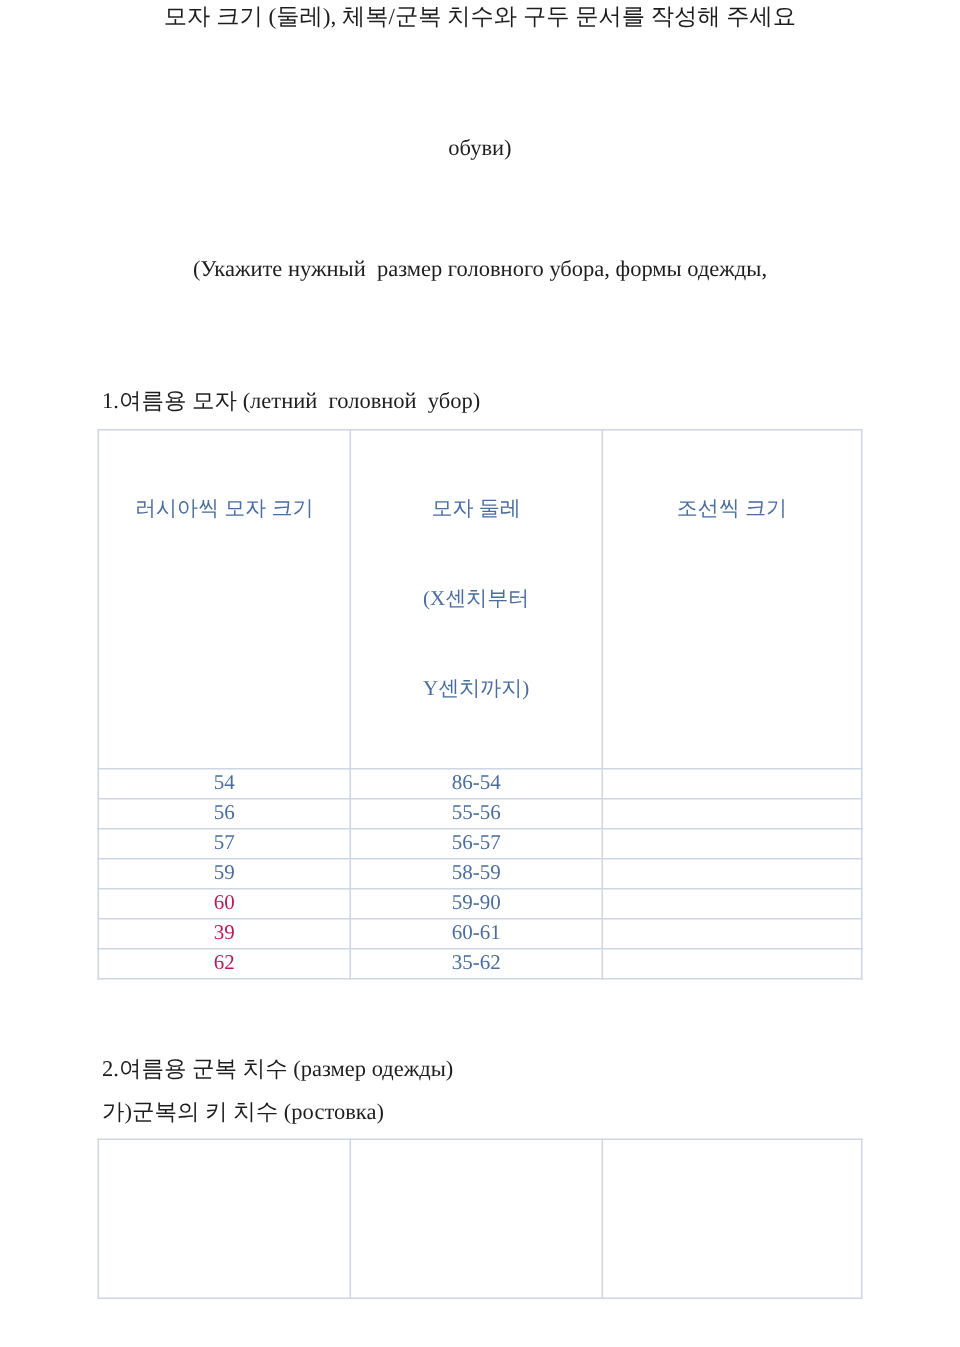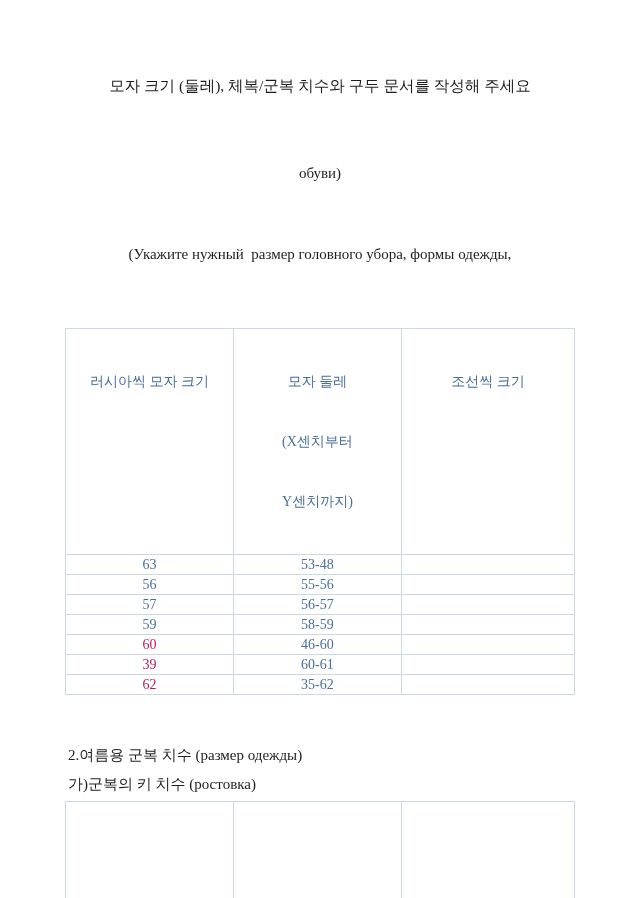--- a/index.html
+++ b/index.html
@@ -5,21 +5,20 @@
   html,body { margin:0; padding:0; background:#ffffff; }
   .page {
     position:relative;
     width:640px; height:898px;
     background:#ffffff;
     font-family:"Liberation Serif","DejaVu Serif",serif;
     color:#1d1d1d;
     overflow:hidden;
   }
   .doc-title {
-    padding-top:74px;
     text-align:center;
     font-size:15.5px;
     line-height:24px;
     white-space:pre-wrap;
   }
   .doc-subtitle {
     margin-top:8px;
     text-align:center;
     font-size:15px;
     line-height:27px;
@@ -66,20 +65,21 @@
 
 <div class="page">
 
   <div class="doc-title">모자 크기 (둘레), 체복/군복 치수와 구두 문서를 작성해 주세요</div>
 
   <div class="doc-subtitle">
     <div>обуви)</div>
     <div>(Укажите нужный  размер головного убора, формы одежды,</div>
   </div>
 
+  <div class="sec-heading h-sec1">1.여름용 모자 (летний  головной  убор)</div>
 
   <table class="t1">
     <colgroup>
         <col style="width:33%">
         <col style="width:33%">
         <col style="width:34%">
       </colgroup>
     <thead>
       <tr>
         <th>
@@ -90,42 +90,42 @@
           <div>(X센치부터</div>
           <div>Y센치까지)</div>
         </th>
         <th>
           <div>조선씩 크기</div>
         </th>
       </tr>
     </thead>
     <tbody>
       <tr>
-        <td>63</td>
-        <td>53-48</td>
+        <td>54</td>
+        <td>86-54</td>
         <td></td>
       </tr>
       <tr>
         <td>56</td>
         <td>55-56</td>
         <td></td>
       </tr>
       <tr>
         <td>57</td>
         <td>56-57</td>
         <td></td>
       </tr>
       <tr>
         <td>59</td>
         <td>58-59</td>
         <td></td>
       </tr>
       <tr>
         <td class="c-black">60</td>
-        <td>46-60</td>
+        <td>59-90</td>
         <td></td>
       </tr>
       <tr>
         <td class="c-black">39</td>
         <td>60-61</td>
         <td></td>
       </tr>
       <tr>
         <td class="c-black">62</td>
         <td>35-62</td>

